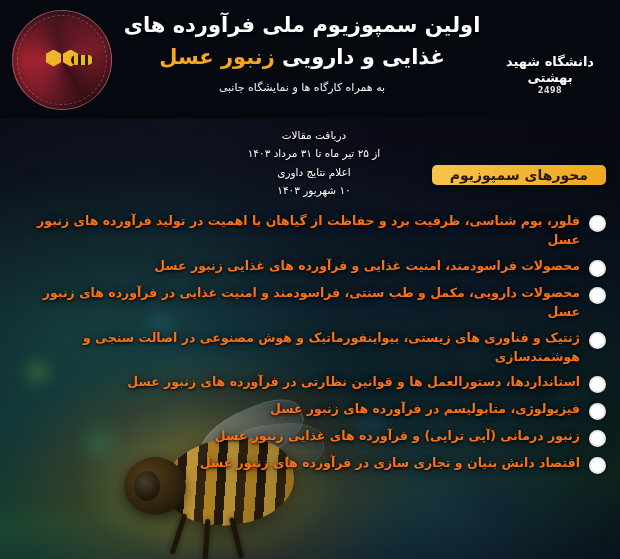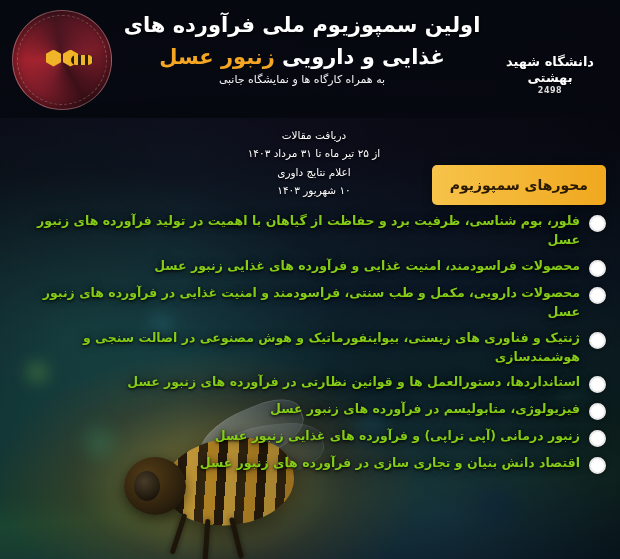--- a/index.html
+++ b/index.html
@@ -131,47 +131,47 @@
   .title-wrap{
     position:absolute;left:120px;right:136px;top:10px;text-align:center;color:#fff;
   }
   .title-line1{
     font-size:21px;font-weight:bold;line-height:1.5;letter-spacing:-.2px;
     text-shadow:0 1px 3px rgba(0,0,0,.9);
   }
   .title-line2{font-size:21px;font-weight:bold;line-height:1.5;}
   .title-line2 .hl{color:#f5a623;}
   .subtitle{
-    margin-top:0;font-size:11px;color:#ffffff;opacity:.95;
+    margin-top:8px;font-size:11px;color:#ffffff;opacity:.95;
   }
 
   
   .dates{
     position:absolute;top:126px;left:0;right:0;text-align:center;color:#fff;
     font-size:10.5px;line-height:1.75;text-shadow:0 1px 3px rgba(0,0,0,.95);margin-left:8px;
   }
 
   
   .axes-chip{
     position:absolute;top:165px;right:14px;
     background:linear-gradient(to left,#f0a81e,#f7c34a);
     color:#2a1a02;font-size:14px;font-weight:bold;
-    padding:12px 18px;border-radius:5px;
+    padding:2px 18px;border-radius:5px;
     box-shadow:0 2px 8px rgba(0,0,0,.55);
   }
 
   
   .topics{
     position:absolute;top:208px;right:10px;left:10px;
     display:flex;flex-direction:column;gap:0px;
   }
   .topic{
     display:flex;align-items:flex-start;gap:9px;
     padding:3px 4px 3px 0;
-    color:#84cc16;
+    color:#f97316;
   }
   .bullet{
     flex:0 0 auto;width:13px;height:13px;border-radius:50%;
     background:#ffffff;border:2px solid #e9e9e9;
     margin-top:4px;
     box-shadow:0 0 5px rgba(0,0,0,.6);
   }
   .topic-text{
     font-size:12.5px;line-height:1.55;font-weight:bold;
     text-shadow:0 1px 3px rgba(0,0,0,.95), 0 0 9px rgba(0,0,0,.7);

